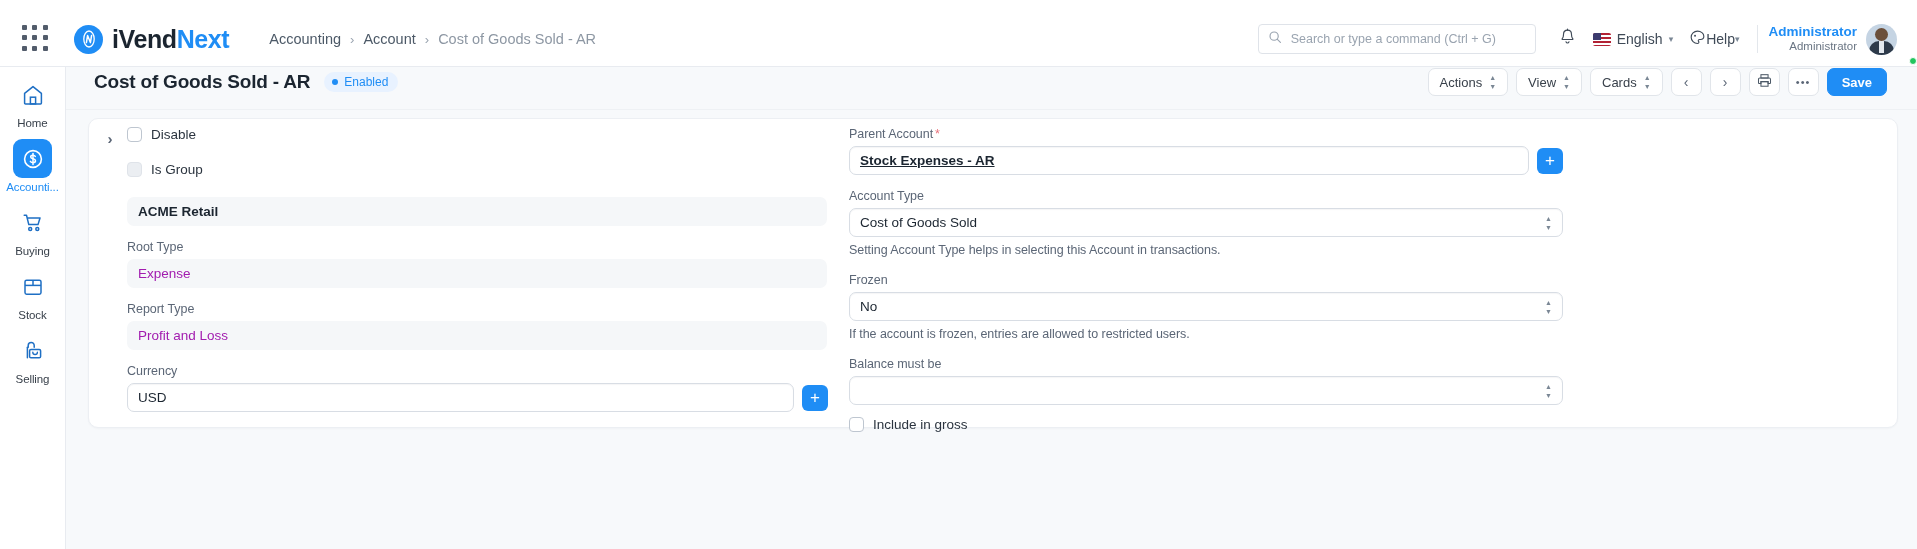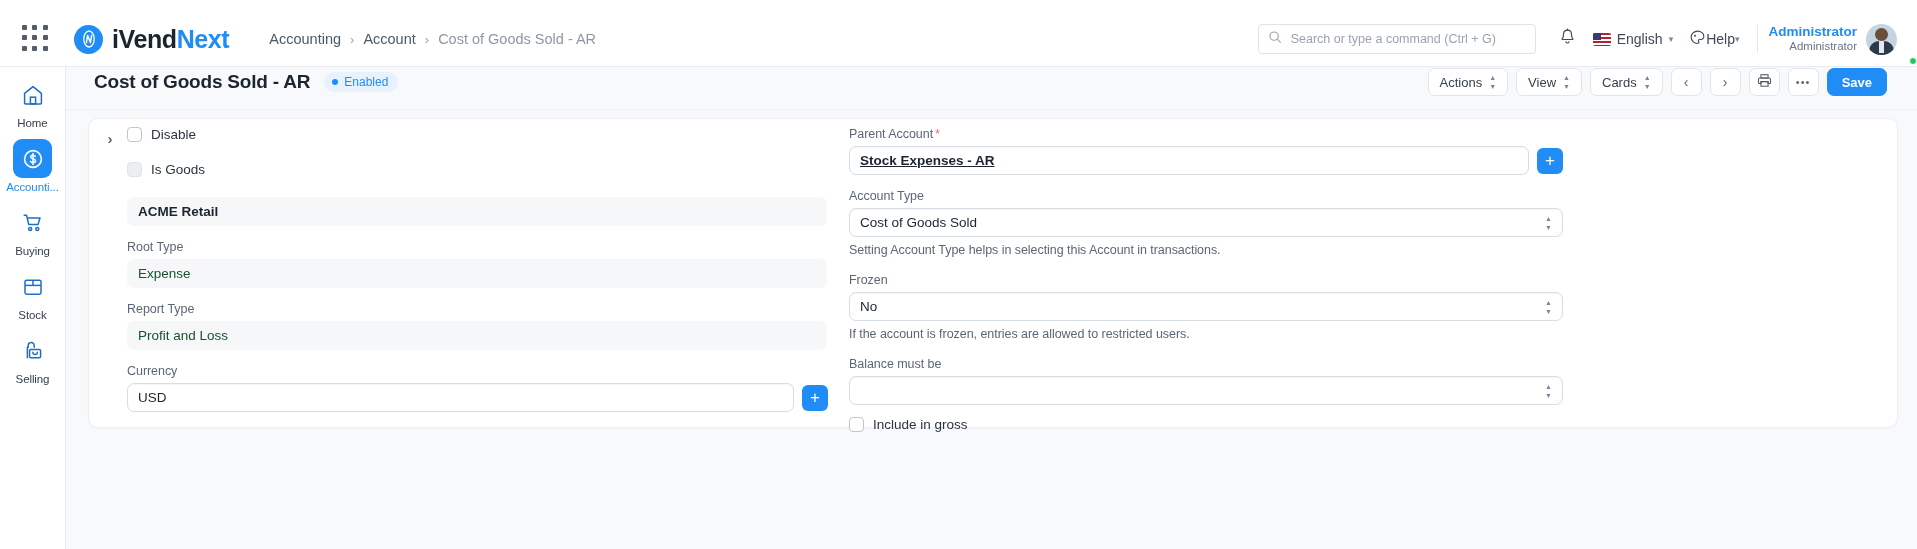--- a/index.html
+++ b/index.html
@@ -180,21 +180,21 @@
     letter-spacing: -0.05px;
   }
   .req { color: #e8707a; margin-left: 2px; }
 
   .ctl {
     width: 100%; height: 29px; border-radius: 7px;
     font-size: 13.5px; padding: 0 10px;
     display: flex; align-items: center;
     font-family: "Liberation Sans", sans-serif;
   }
-  .ctl.readonly { background: #f5f7f9; border: 1px solid transparent; color: #14532d; }
+  .ctl.readonly { background: #f5f7f9; border: 1px solid transparent; color: #a21caf; }
   .ctl.readonly.strong { color: #1b2530; font-weight: bold; }
   .ctl.input {
     background: #fff; border: 1px solid #d8dde4; color: #1b2530;
     box-shadow: inset 0 1px 1px rgba(16,24,40,0.04);
   }
   .ctl.input.strong { font-weight: bold; }
   .ctl.select {
     background: #fff; border: 1px solid #d8dde4; color: #1b2530;
     justify-content: space-between; cursor: pointer;
     box-shadow: inset 0 1px 1px rgba(16,24,40,0.04);
@@ -439,21 +439,21 @@
 
       <div class="col-left">
 
         <div class="chk-row">
           <span class="chk"></span>
           <span class="chk-label">Disable</span>
         </div>
 
         <div class="chk-row">
           <span class="chk disabled"></span>
-          <span class="chk-label">Is Goods</span>
+          <span class="chk-label">Is Group</span>
         </div>
 
         <div class="fld">
           <div class="ctl readonly strong" style="width:700px;">ACME Retail</div>
         </div>
 
         <div class="fld">
           <label class="fld-label">Root Type</label>
           <div class="ctl readonly" style="width:700px;">Expense</div>
         </div>

